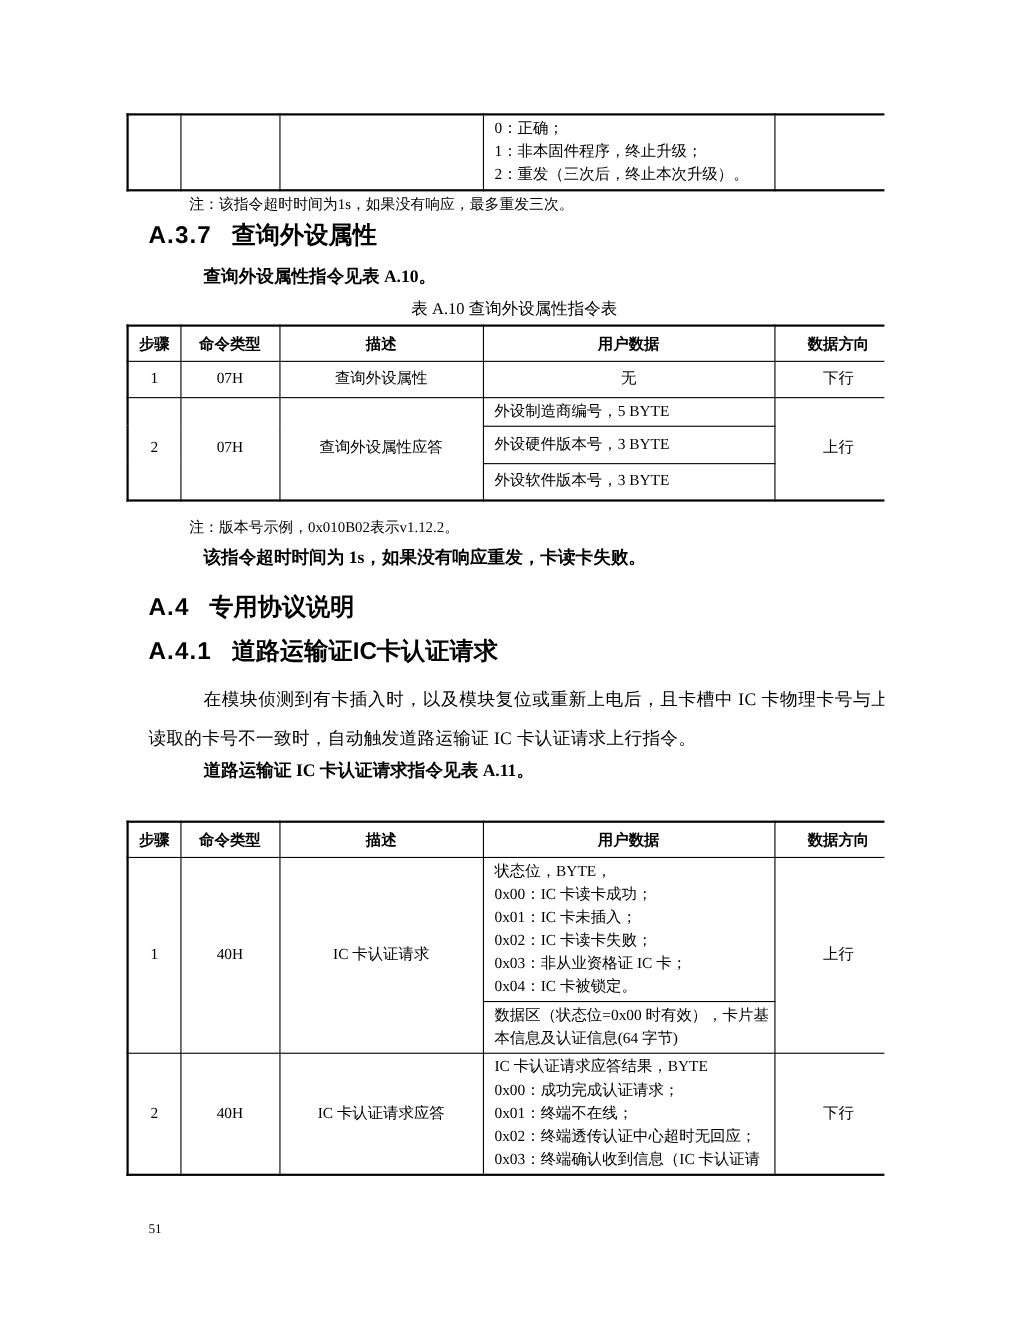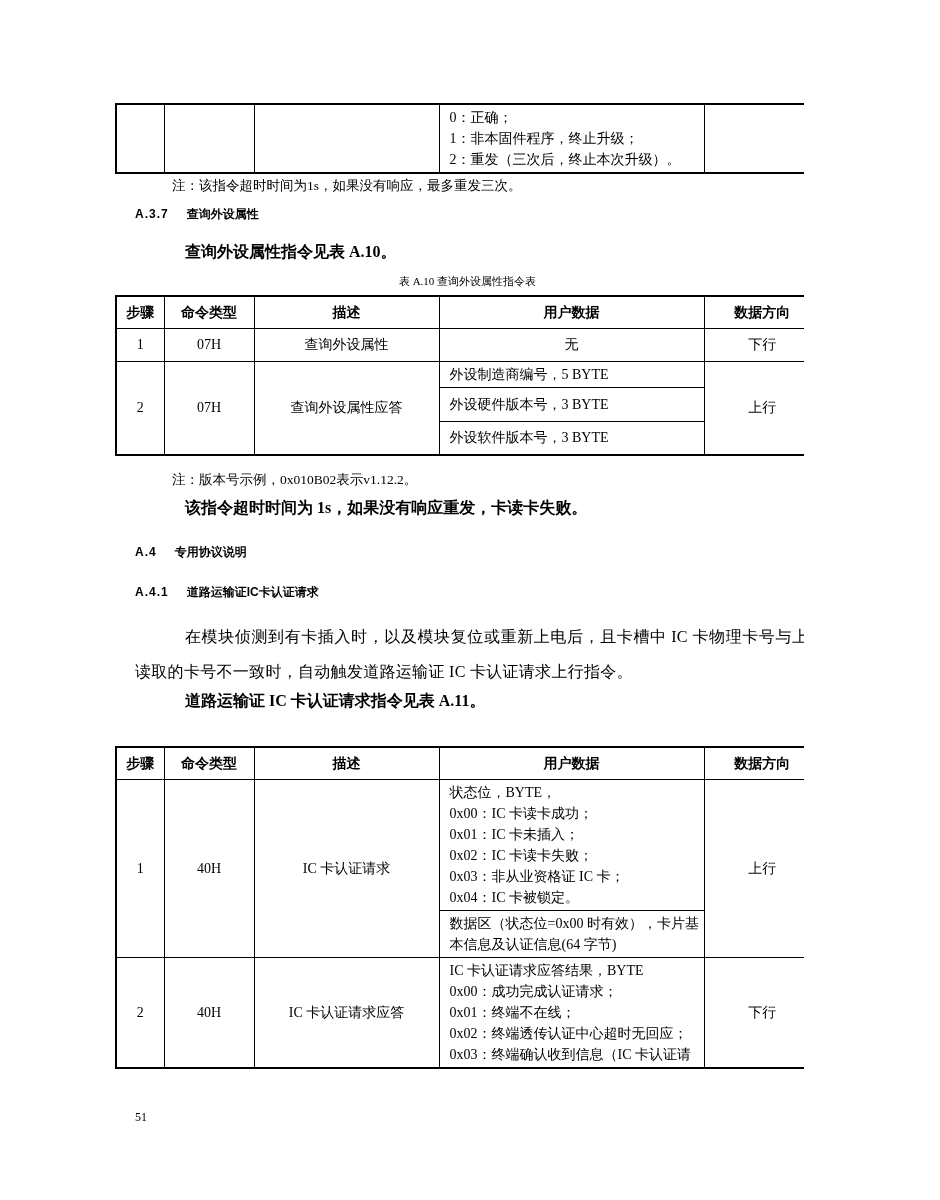--- a/index.html
+++ b/index.html
@@ -24,24 +24,24 @@
   }
   table.doc td.left{text-align:left;padding:2px 4px 2px 10px;}
   .h33{height:33px;}
   .h34{height:34px;}
 
   
   .note{font-size:13.5px;line-height:18px;white-space:nowrap;}
   .para{font-size:16px;line-height:22px;white-space:nowrap;font-weight:bold;}
   .para-block{font-size:16px;line-height:35px;text-align:justify;letter-spacing:0.3px;}
   .indent{text-indent:50px;}
-  .caption{font-size:11px;line-height:20px;text-align:center;}
+  .caption{font-size:15px;line-height:20px;text-align:center;}
   .heading{
     font-family:"Liberation Sans","DejaVu Sans",sans-serif;
-    font-weight:bold;font-size:12px;line-height:20px;white-space:nowrap;text-align:right;
+    font-weight:bold;font-size:22px;line-height:20px;white-space:nowrap;text-align:right;
   }
   .heading .num{margin-right:18px;letter-spacing:1px;}
   .pageno{font-size:12px;line-height:18px;}
 </style>
 </head>
 <body>
 
 <div class="page">
 
   <div class="abs" style="left:115px;top:103px;">

